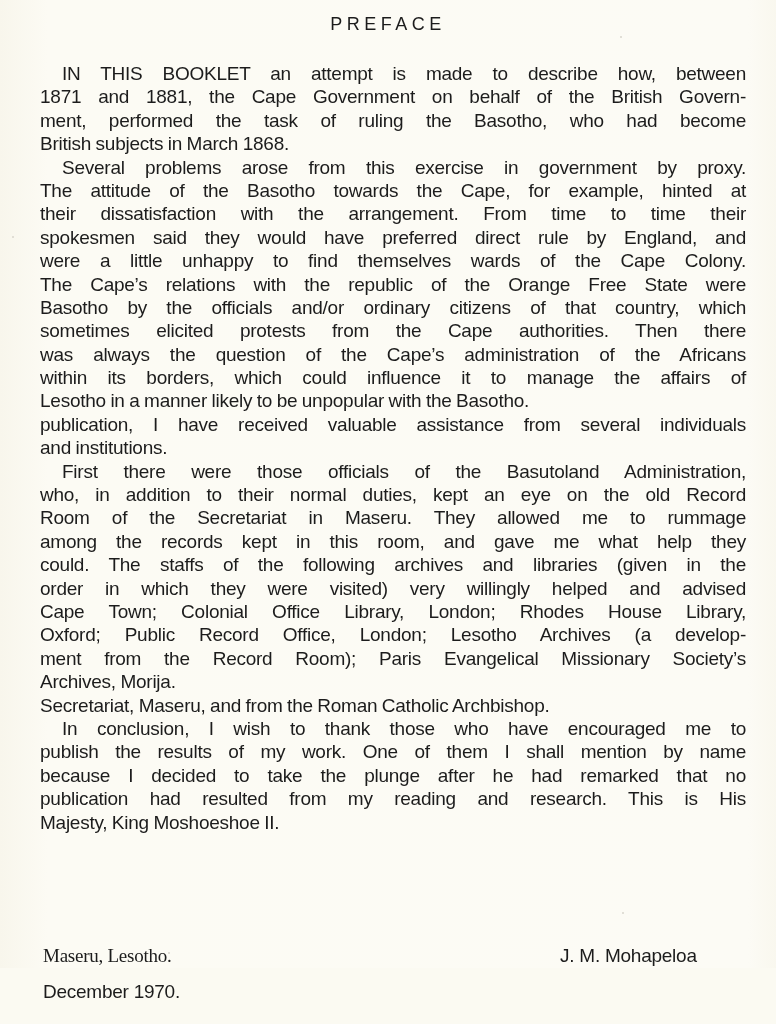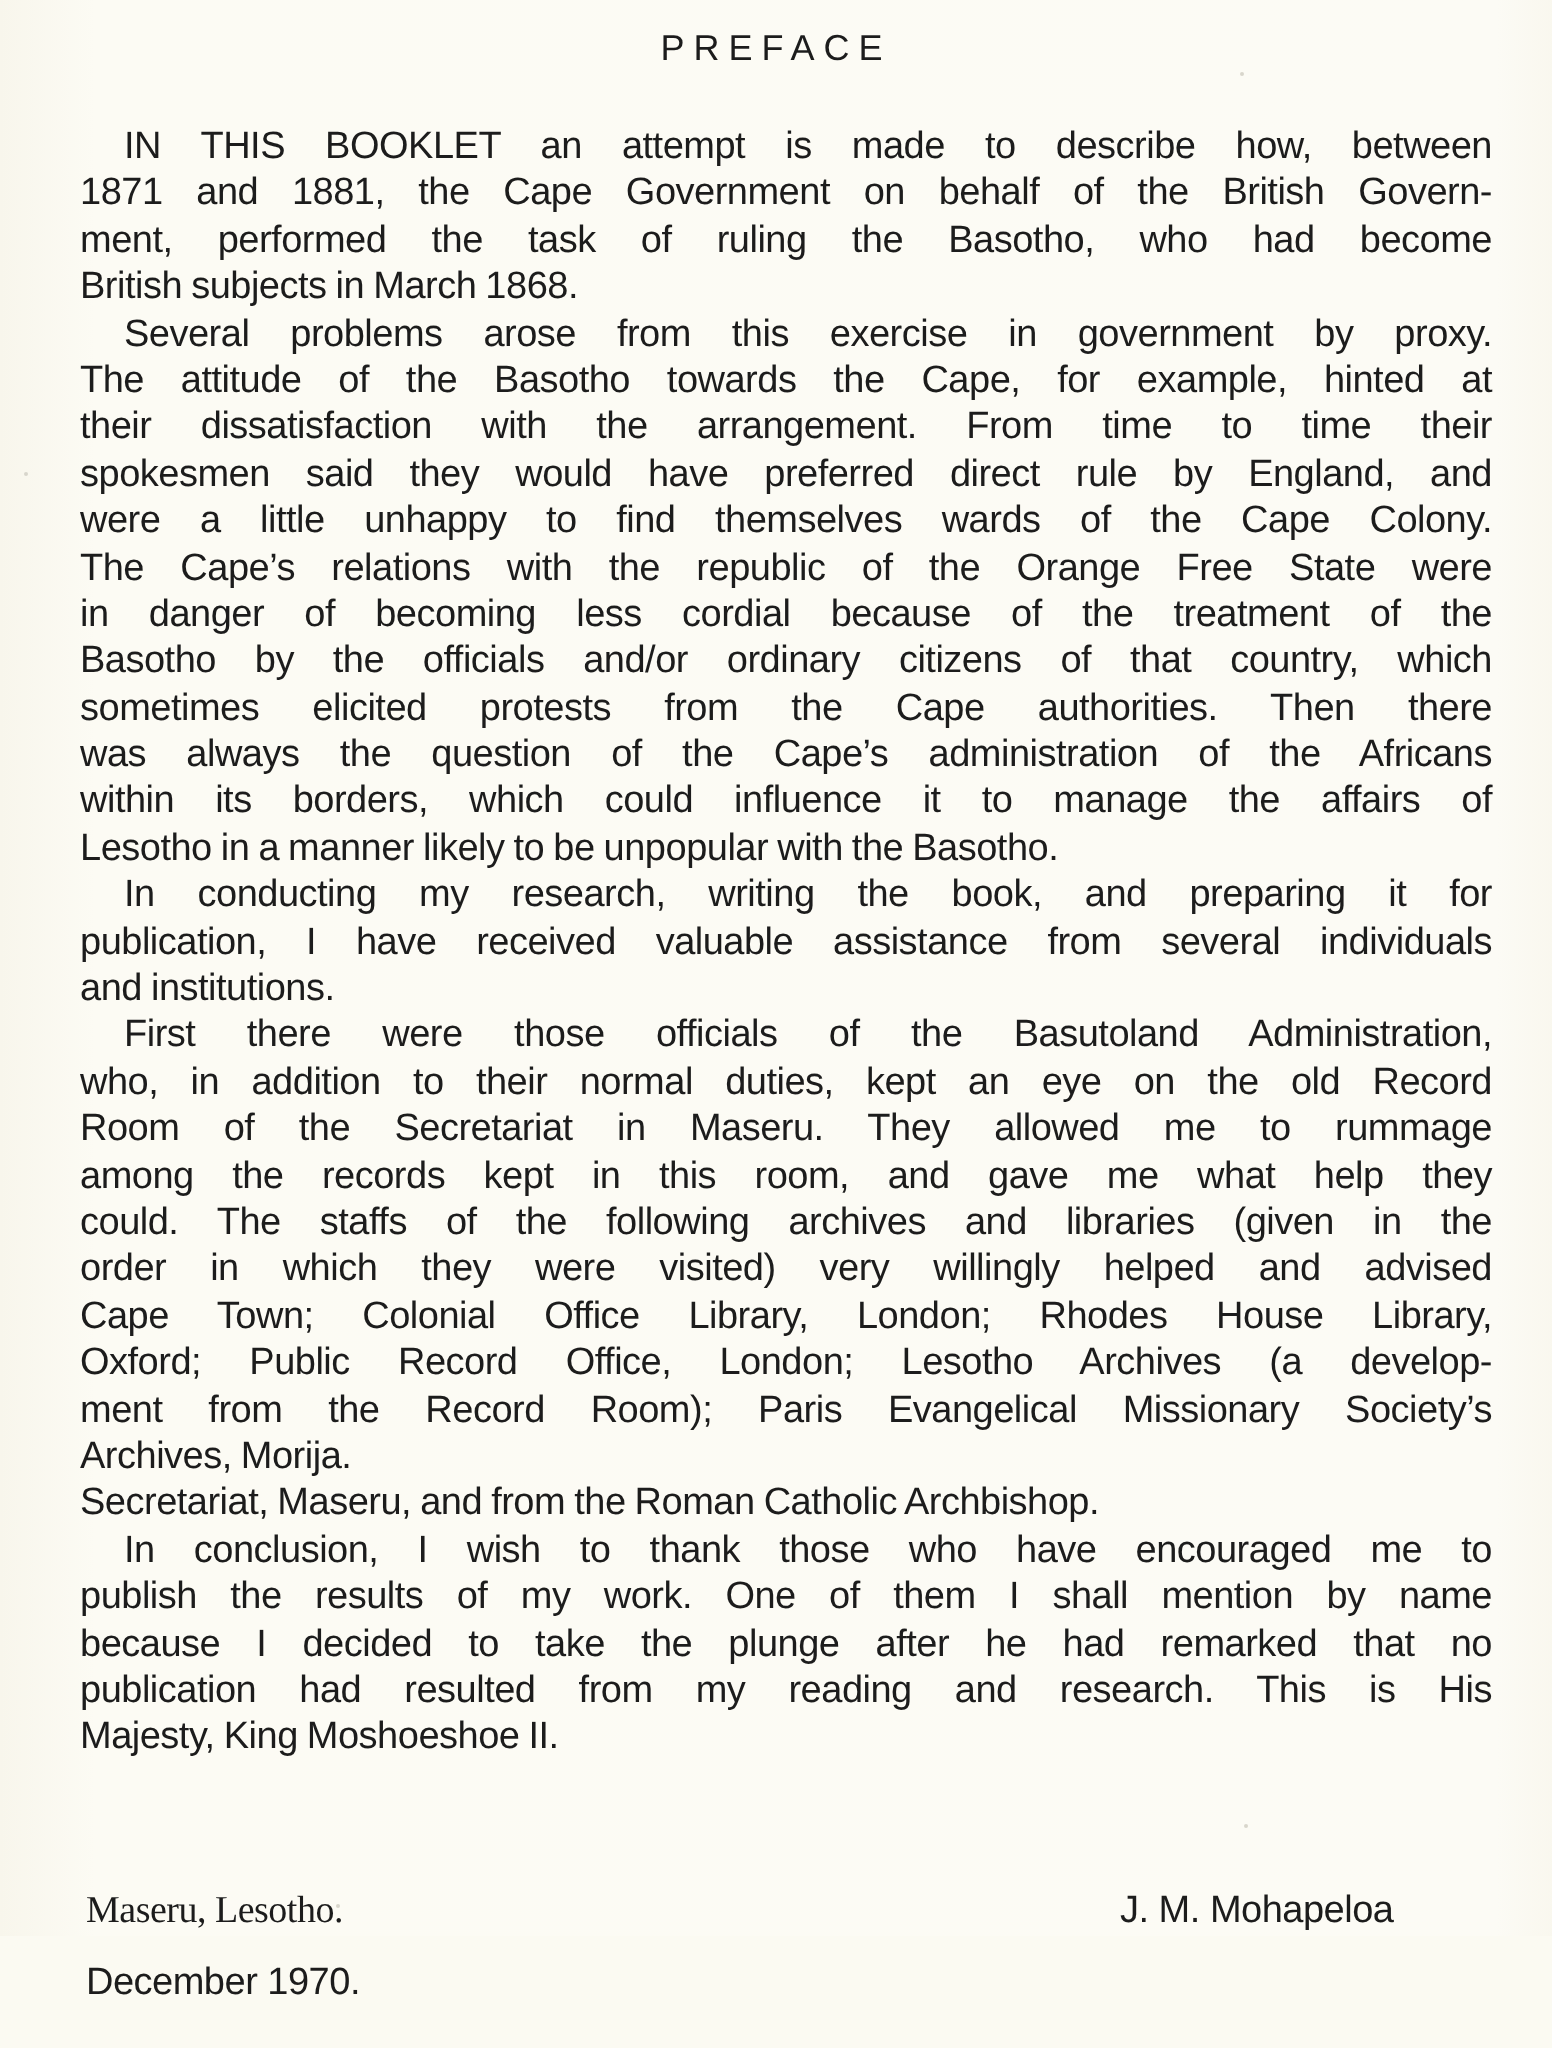--- a/index.html
+++ b/index.html
@@ -96,29 +96,27 @@
         <span class="line">ment, performed the task of ruling the Basotho, who had become</span>
         <span class="line last">British subjects in March 1868.</span>
       </div>
       <div>
         <span class="line indent">Several problems arose from this exercise in government by proxy.</span>
         <span class="line">The attitude of the Basotho towards the Cape, for example, hinted at</span>
         <span class="line">their dissatisfaction with the arrangement. From time to time their</span>
         <span class="line">spokesmen said they would have preferred direct rule by England, and</span>
         <span class="line">were a little unhappy to find themselves wards of the Cape Colony.</span>
         <span class="line">The Cape’s relations with the republic of the Orange Free State were</span>
-        <span class="line">in danger of becoming less cordial because of the treatment of the</span>
         <span class="line">Basotho by the officials and/or ordinary citizens of that country, which</span>
         <span class="line">sometimes elicited protests from the Cape authorities. Then there</span>
         <span class="line">was always the question of the Cape’s administration of the Africans</span>
         <span class="line">within its borders, which could influence it to manage the affairs of</span>
         <span class="line last">Lesotho in a manner likely to be unpopular with the Basotho.</span>
       </div>
       <div>
-        <span class="line indent">In conducting my research, writing the book, and preparing it for</span>
         <span class="line">publication, I have received valuable assistance from several individuals</span>
         <span class="line last">and institutions.</span>
       </div>
       <div>
         <span class="line indent">First there were those officials of the Basutoland Administration,</span>
         <span class="line">who, in addition to their normal duties, kept an eye on the old Record</span>
         <span class="line">Room of the Secretariat in Maseru. They allowed me to rummage</span>
         <span class="line">among the records kept in this room, and gave me what help they</span>
         <span class="line">could. The staffs of the following archives and libraries (given in the</span>
         <span class="line">order in which they were visited) very willingly helped and advised</span>

